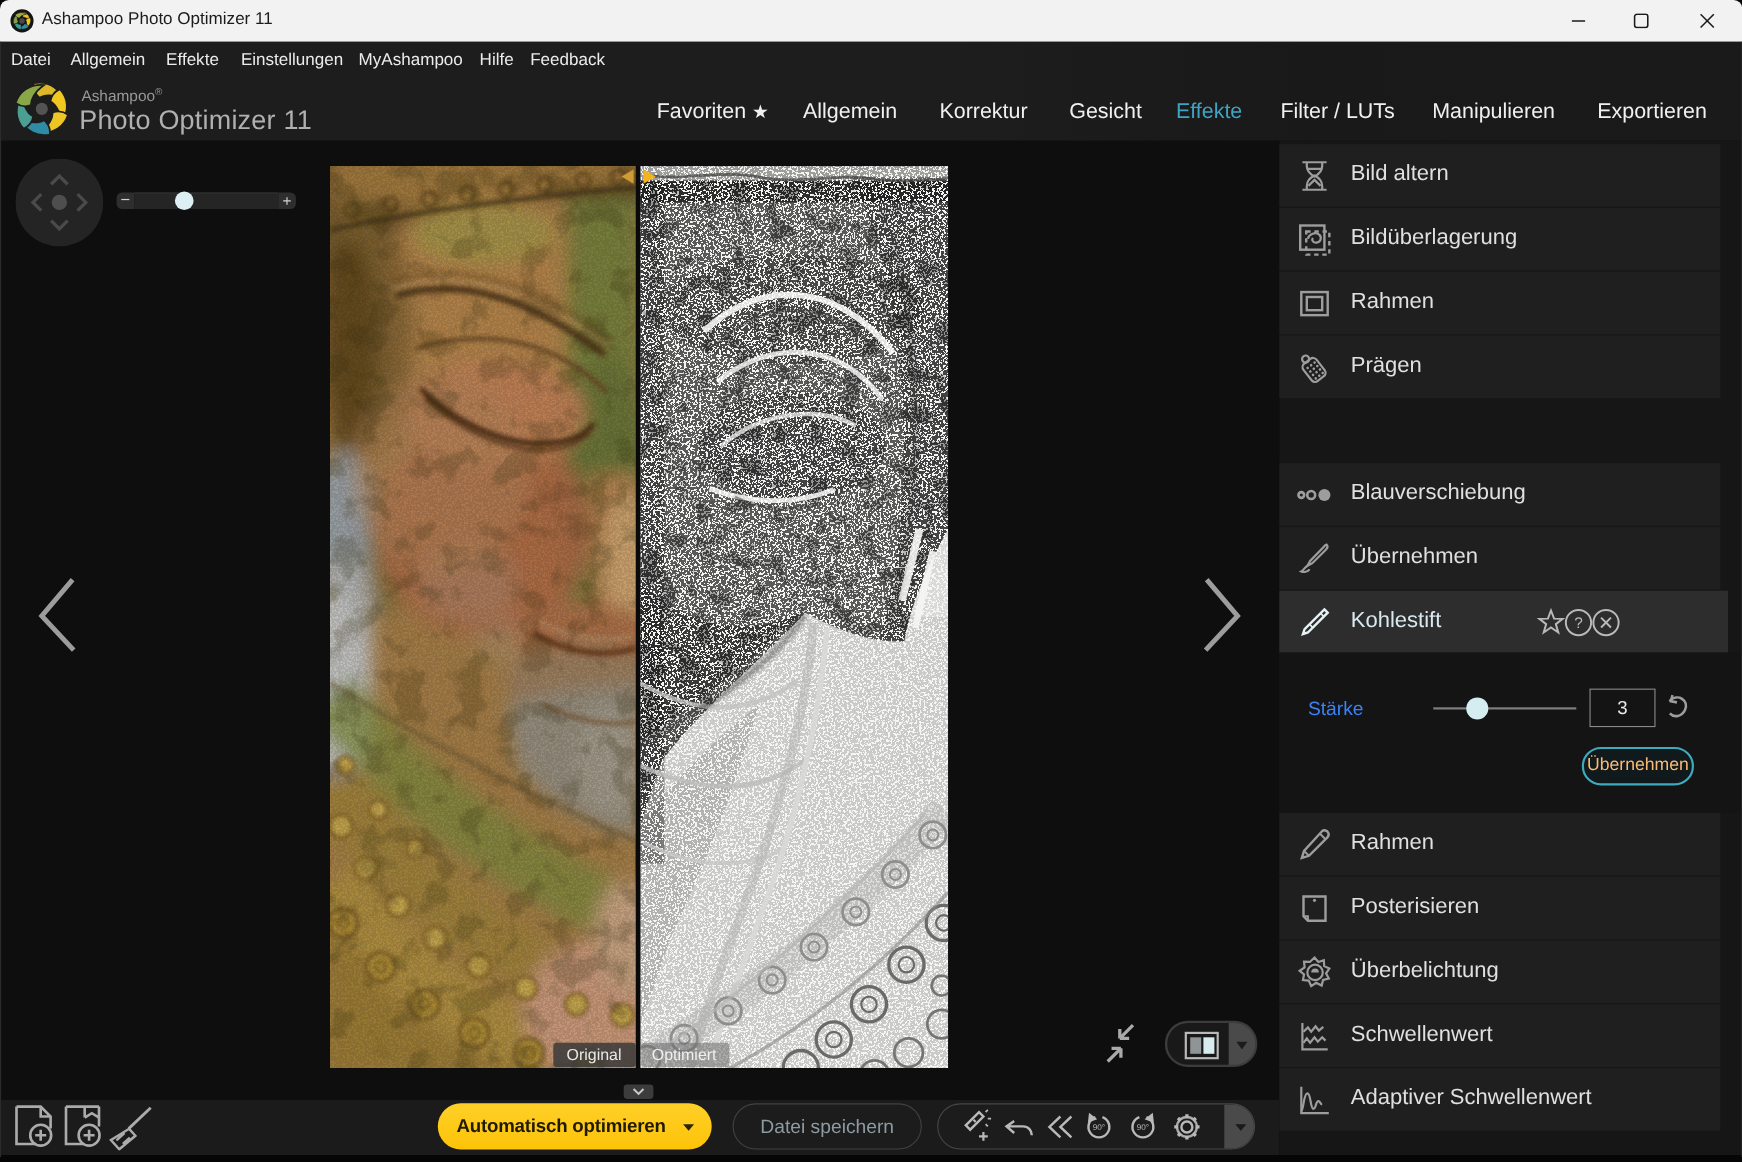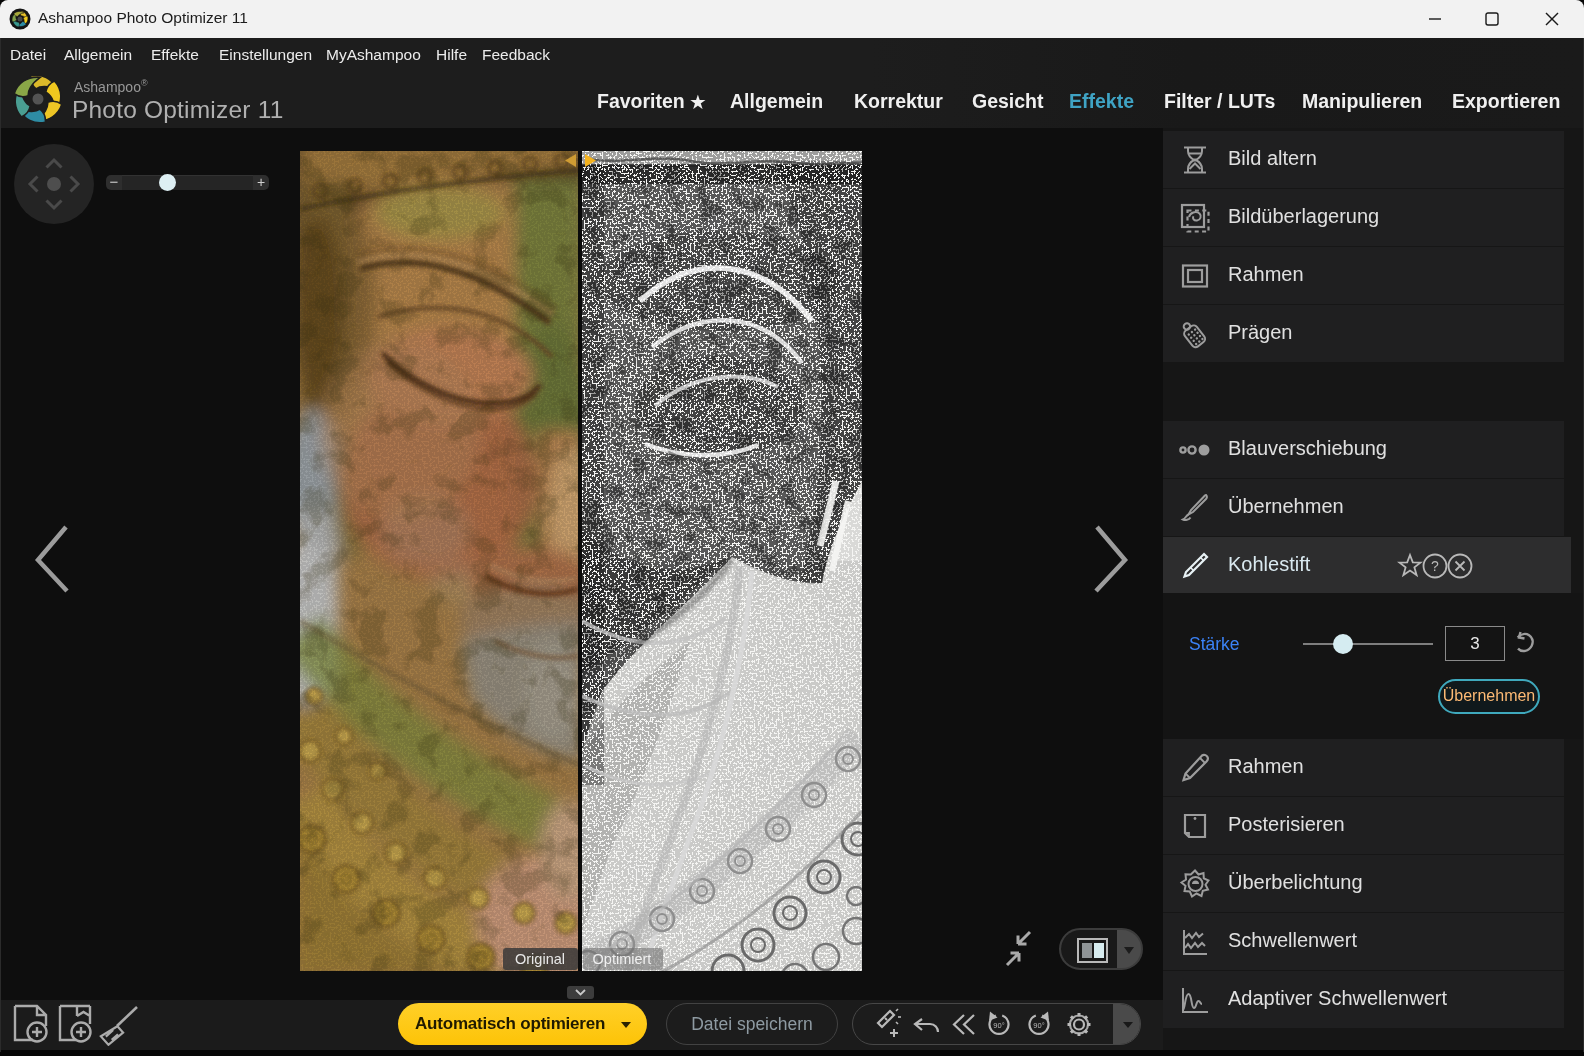--- a/index.html
+++ b/index.html
@@ -8,21 +8,21 @@
   .abs { position:absolute; }
   #win { position:relative; width:1584px; height:1056px; }
   #titlebar { left:0; top:0; width:1584px; height:38px; background:#f2f2f2;
               border-radius:8px 8px 0 0; }
   #titletext { left:38px; top:9px; font-size:15.5px; color:#1c1c1c; }
   #header { left:0; top:38px; width:1584px; height:90px;
             background:linear-gradient(90deg,#1d1d1d 0%,#1d1d1d 55%,#191919 75%,#1a1a1a 100%); }
   .menuitem { position:absolute; top:46px; height:24px; font-size:15.5px; color:#ececec; }
   #logosub { left:74px; top:78px; font-size:14px; color:#989898; }
   #logomain { left:72px; top:96px; font-size:24.5px; color:#b0b0b0; letter-spacing:0.2px; }
-  .tab { position:absolute; top:90px; font-size:19.5px; color:#f0f0f0;font-weight:bold; }
+  .tab { position:absolute; top:90px; font-size:19.5px; color:#f0f0f0; }
   #canvas { left:0; top:128px; width:1163px; height:872px; background:#0e0e0e; }
   #sidebar { left:1163px; top:128px; width:421px; height:922px; background:#161616; }
   #bottombar { left:0; top:1000px; width:1163px; height:50px; background:#1b1b1b; }
   .srow { position:absolute; left:0; width:401px; height:57px; background:#1f1f20; }
   .srow .lbl { position:absolute; left:65px; top:16px; font-size:20px; color:#e0e0e0; }
   .sicon { position:absolute; left:16px; top:13px; }
 </style>
 </head>
 <body>
 <div id="win">

